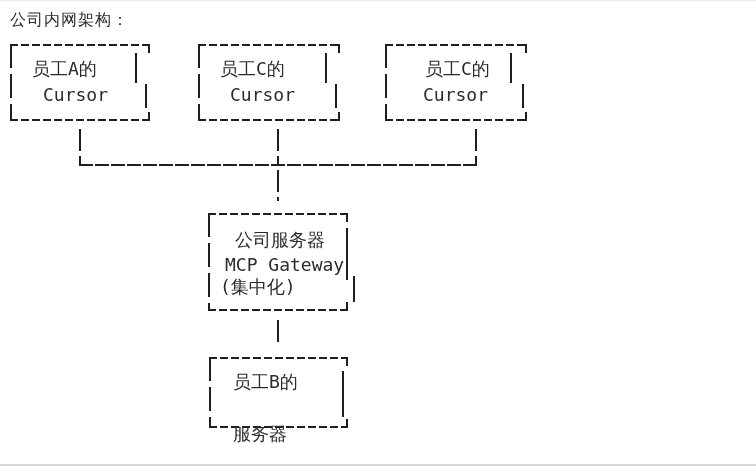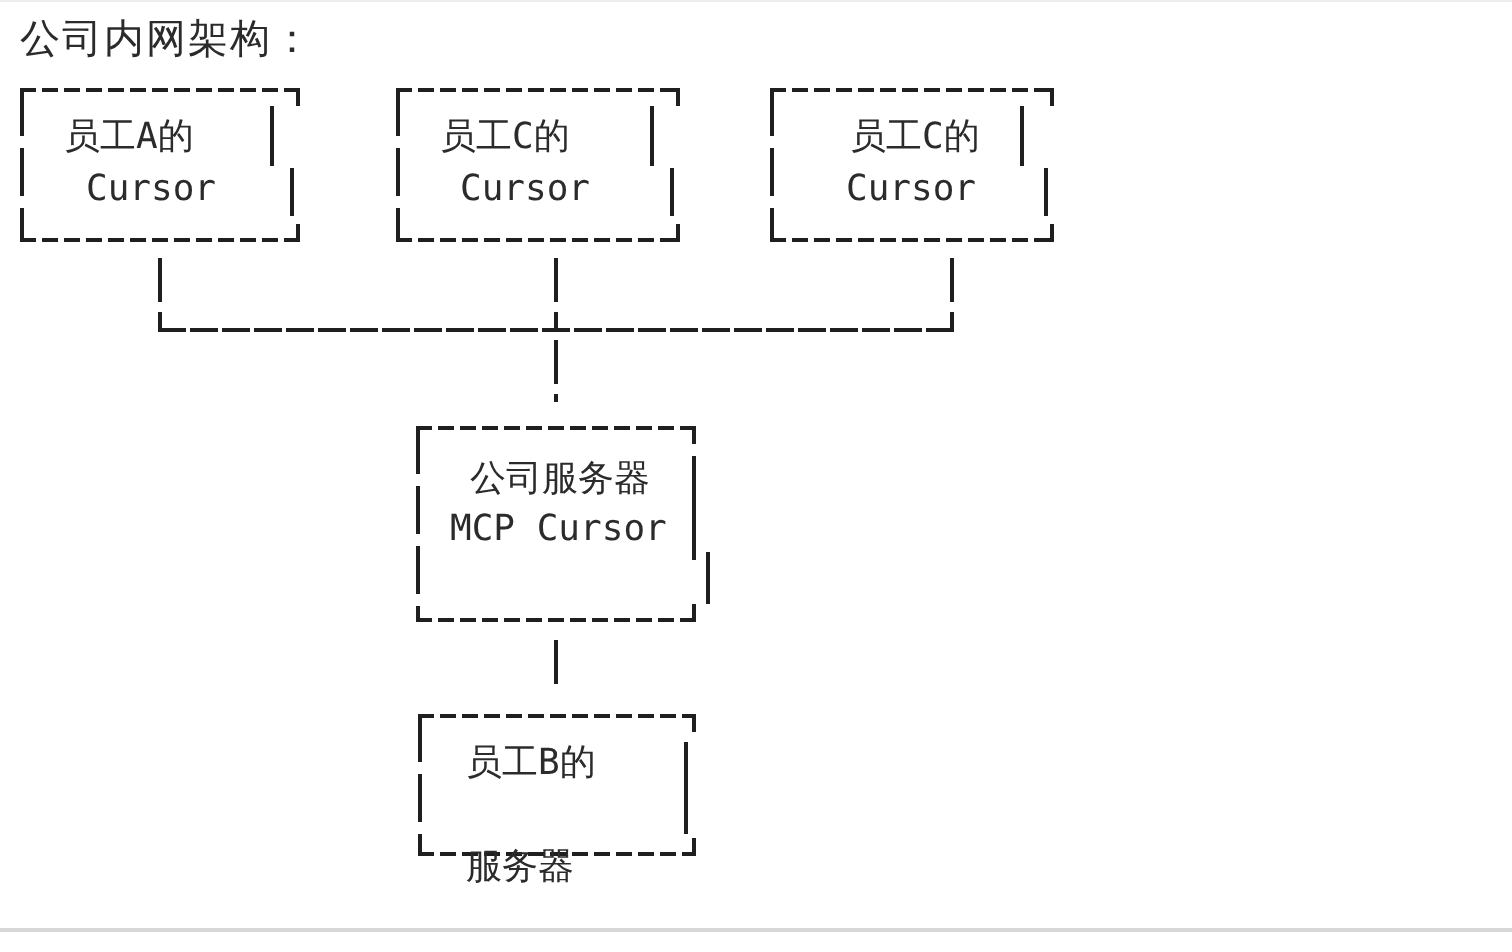--- a/index.html
+++ b/index.html
@@ -20,21 +20,21 @@
   }
 
   .separator {
     position: absolute; left: 0; top: 464px; width: 100%; height: 2px;
     background: #d7d7d7;
   }
 
   .title {
     position: absolute; left: 10px; top: 10px;
     font-family: "DejaVu Serif", "Liberation Serif", serif;
-    font-size: 20px; line-height: 19px; color: #2b2b2b;
+    font-size: 16px; line-height: 19px; color: #2b2b2b;
     letter-spacing: 1px; white-space: pre;
   }
 
   .box { position: absolute; }
 
   
   .edge-h {
     position: absolute; left: 0; right: 0; height: 2px;
     background: repeating-linear-gradient(90deg, #1f1f1f 0 8px, transparent 8px 11px);
   }
@@ -125,21 +125,22 @@
   <div class="box" style="left:208px; top:213px; width:140px; height:98px;">
     <div class="edge-h" style="top:0;"></div>
     <div class="edge-h" style="bottom:0;"></div>
     <div class="edge-v"></div>
     <div class="corner tr"></div>
     <div class="corner br"></div>
     <div class="pipe" style="top:15px; right:0; height:26px;"></div>
     <div class="pipe" style="top:41px; right:0; height:26px;"></div>
     <div class="pipe" style="top:63px; right:-7px; height:26px;"></div>
     <span class="line" style="left:27px; top:17px;">公司服务器</span>
-    <span class="line" style="left:17px; top:42px;">MCP Cursor</span>
+    <span class="line" style="left:17px; top:42px;">MCP Gateway</span>
+    <span class="line" style="left:12px; top:64px;">(集中化)</span>
   </div>
 
   <div class="v-dash" style="left:277px; top:320px; height:26px;"></div>
 
   <div class="box" style="left:209px; top:357px; width:139px; height:71px;">
     <div class="edge-h" style="top:0;"></div>
     <div class="edge-h" style="bottom:0;"></div>
     <div class="edge-v"></div>
     <div class="corner tr"></div>
     <div class="corner br"></div>

